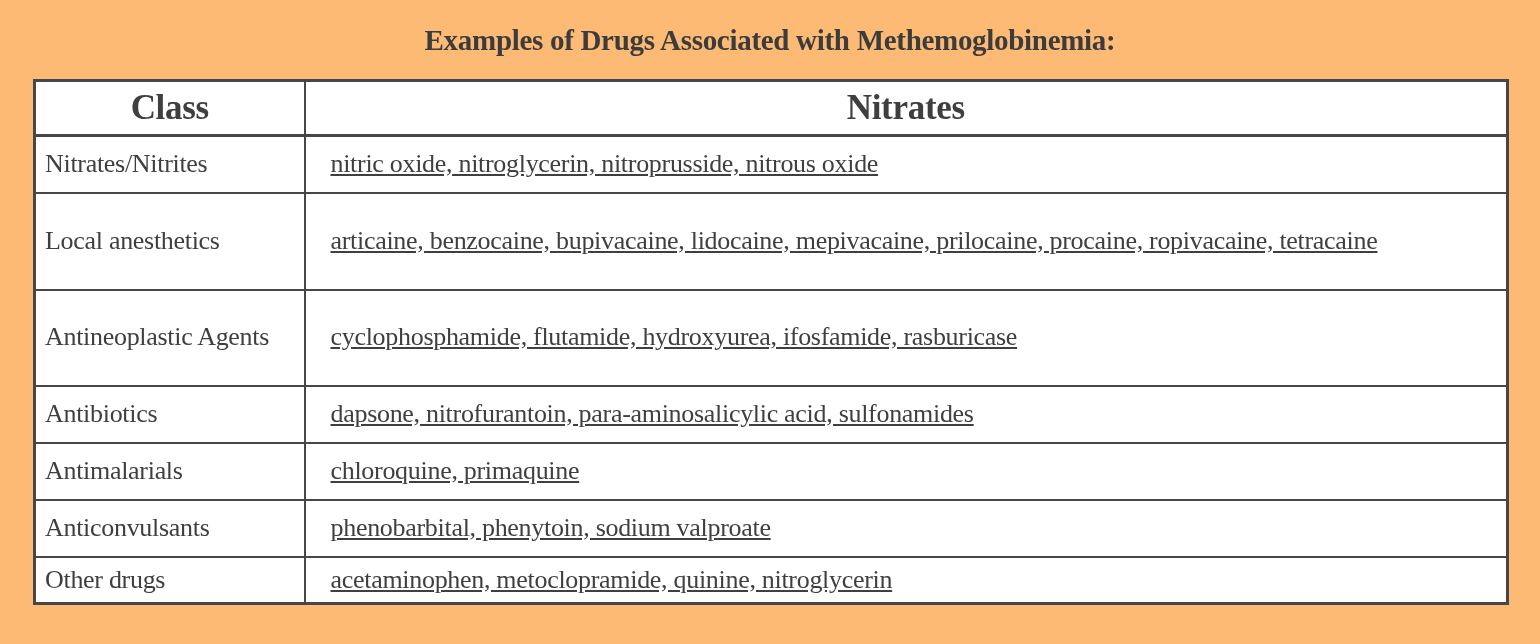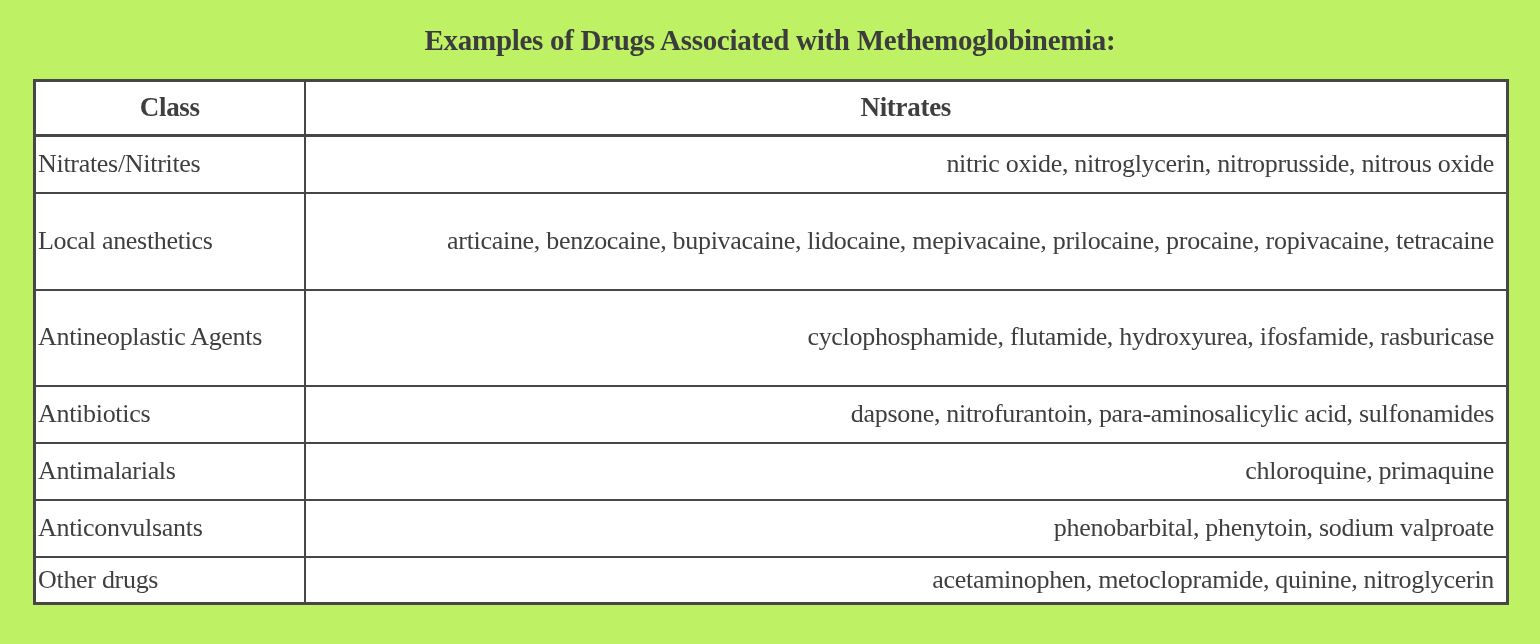--- a/index.html
+++ b/index.html
@@ -8,21 +8,21 @@
     background: #ffffff;
     width: 1540px;
     height: 644px;
     overflow: hidden;
     font-family: "Liberation Serif", "DejaVu Serif", serif;
   }
   .page {
     position: relative;
     width: 1540px;
     height: 644px;
-    background: #bef264;
+    background: #fdba74;
   }
   .doc-title {
     margin: 0;
     padding-top: 24px;
     text-align: center;
     font-size: 29px;
     font-weight: bold;
     color: #3c3c3c;
     letter-spacing: -0.3px;
   }
@@ -43,31 +43,32 @@
     font-size: 26px;
     letter-spacing: -0.3px;
     line-height: 1.25;
     vertical-align: middle;
     overflow: hidden;
   }
   table.drug-table col.col-class { width: 270px; }
   table.drug-table th {
     font-weight: bold;
     text-align: center;
-    font-size: 27px;
+    font-size: 35px;
     height: 50px;
     border-bottom-width: 3px;
   }
   table.drug-table td.cell-class {
-    padding: 6px 8px 6px 2px;
+    padding: 6px 8px 6px 9px;
     text-align: left;
   }
   table.drug-table td.cell-examples {
     padding: 6px 12px 6px 25px;
-    text-align: right;
+    text-align: left;
+    text-decoration: underline;
   }
   
   tbody tr:nth-child(1) { height: 57px; }
   tbody tr:nth-child(2) { height: 97px; }
   tbody tr:nth-child(3) { height: 96px; }
   tbody tr:nth-child(4) { height: 57px; }
   tbody tr:nth-child(5) { height: 57px; margin-top: 35px; }
   tbody tr:nth-child(6) { height: 57px; margin-top: 44px; }
   tbody tr:nth-child(7) { height: 43px; border-radius: 18px; }
 </style>

